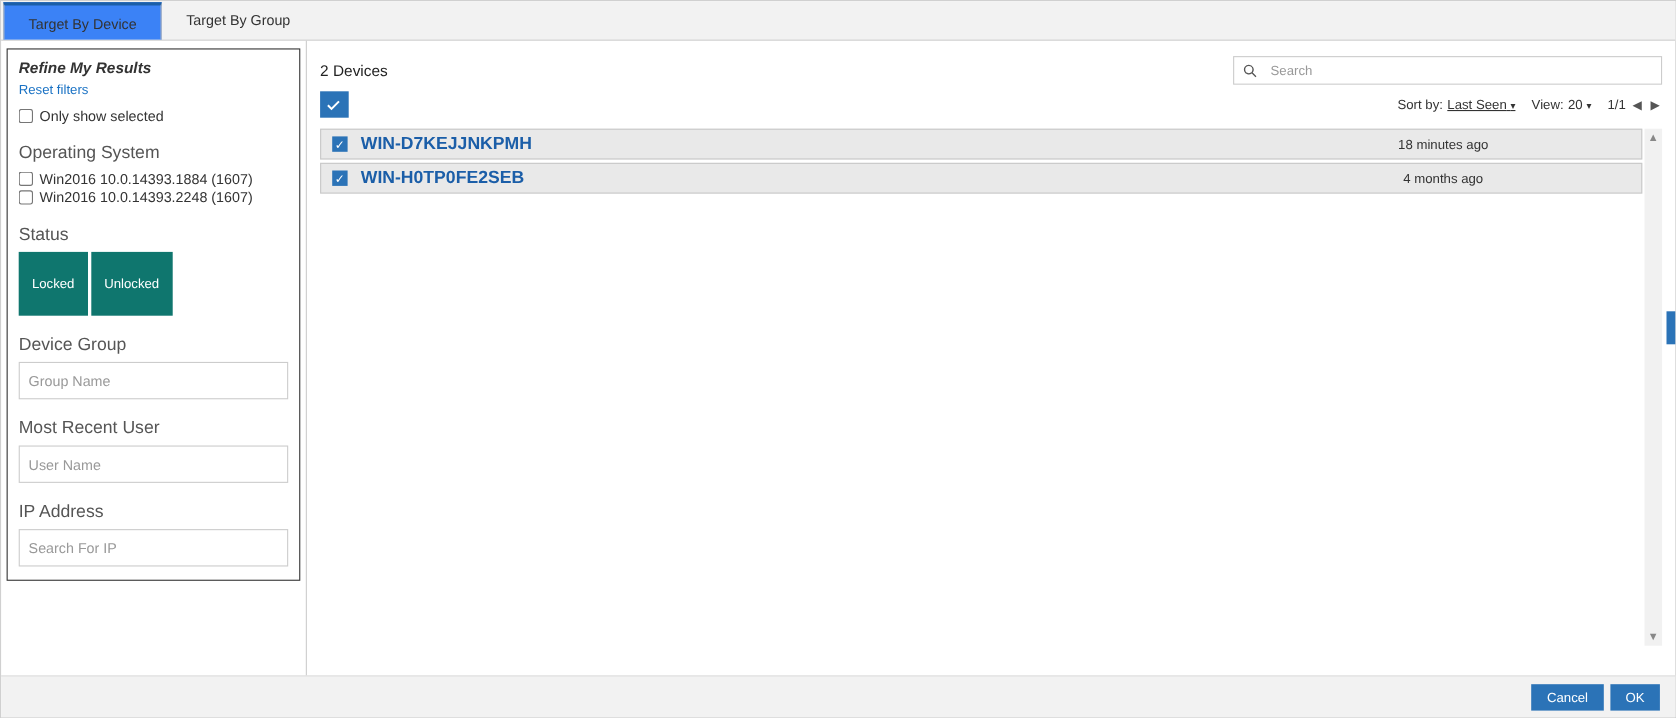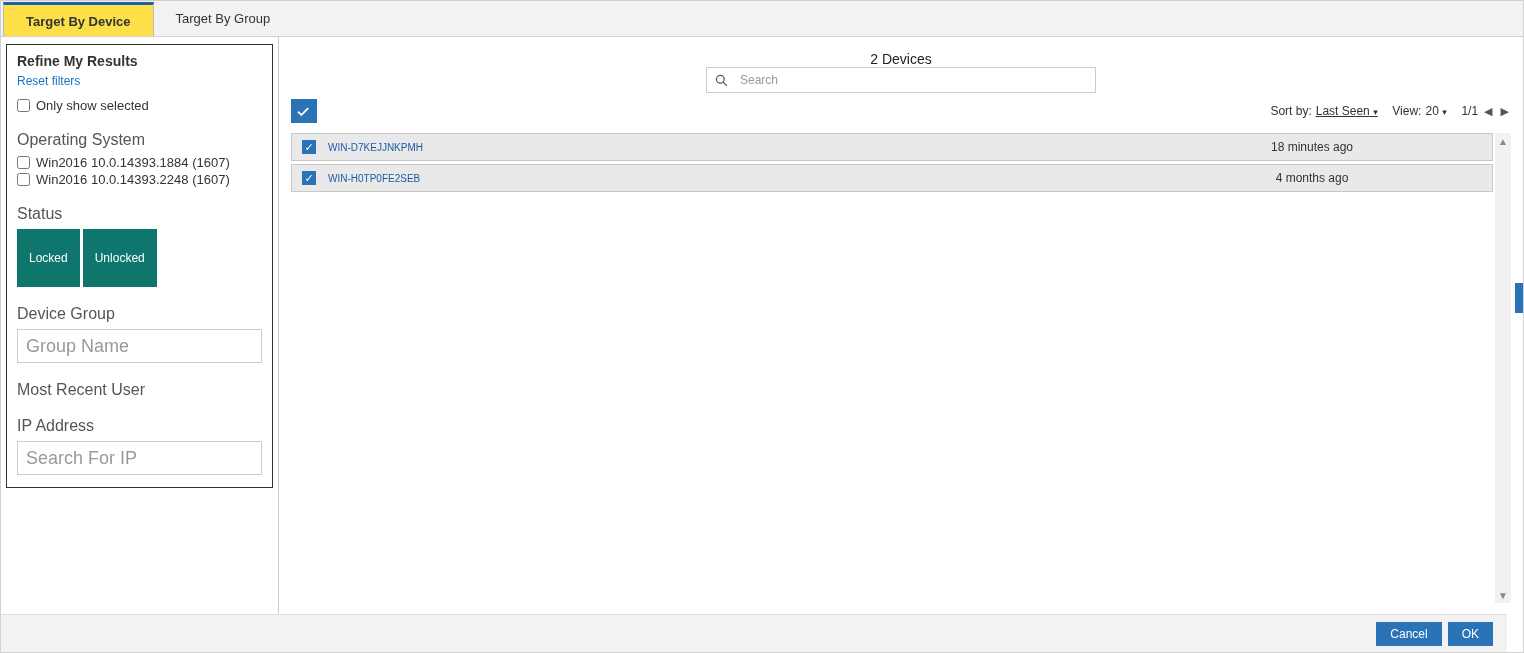--- a/index.html
+++ b/index.html
@@ -28,44 +28,45 @@
   }
   .tab {
     height: 34px;
     padding: 0 22px;
     line-height: 34px;
     font-size: 13px;
     color: #333;
     cursor: pointer;
   }
   .tab.active {
-    background: #fde047;
+    background: #3b82f6;
     border-top: 3px solid #1b5ea8;
     border-left: 1px solid #bbb;
     border-right: 1px solid #bbb;
-    font-weight: bold;
+    font-weight: normal;
   }
   .content {
     display: flex;
     height: 580px;
   }
   
   .sidebar-wrap {
     width: 278px;
     padding: 7px 5px 0 5px;
     border-right: 1px solid #ccc;
   }
   .sidebar {
     border: 1.5px solid #333;
     padding: 8px 10px 12px 10px;
   }
   .sidebar h3 {
     margin: 0 0 4px 0;
     font-size: 14px;
     font-weight: bold;
+    font-style: italic;
   }
   .link {
     color: #1a72c4;
     font-size: 12px;
     cursor: pointer;
   }
   .sidebar .check-row {
     display: flex; align-items: center; gap: 6px;
     margin-top: 10px;
     font-size: 13px;
@@ -83,33 +84,33 @@
     border: none;
     padding: 22px 12px;
     font-size: 12px;
     cursor: pointer;
   }
   .sidebar input[type=text] {
     width: 100%;
     height: 28px;
     border: 1px solid #ccc;
     padding: 16px 8px;
-    font-size: 18px;
+    font-size: 13px;
     color: #333;
   }
   .sidebar input[type=text]::placeholder { color: #999; }
 
   
   .main {
     flex: 1;
     padding: 14px 12px 0 12px;
     position: relative;
   }
   .main-top {
-    display: flex; justify-content: space-between; align-items: center; flex-direction: column;
+    display: flex; justify-content: space-between; align-items: center;
   }
   .device-count { font-size: 14px; color: #222; }
   .search-box {
     display: flex; align-items: center;
     border: 1px solid #ccc;
     height: 26px;
     width: 390px;
     padding: 0 8px;
   }
   .search-box input {
@@ -149,21 +150,21 @@
     margin-bottom: 3px;
   }
   .device-row .chk {
     width: 14px; height: 14px;
     background: #2b73b7;
     display: inline-flex; align-items: center; justify-content: center;
     margin-right: 12px;
     color: #fff; font-size: 11px;
   }
   .device-name {
-    color: #1b5ea8; font-weight: normal; font-size: 10px; cursor: pointer;
+    color: #1b5ea8; font-weight: bold; font-size: 16px; cursor: pointer;
   }
   .device-time {
     margin-left: auto;
     width: 340px;
     text-align: center;
     font-size: 12px; color: #333;
   }
   .scroll-track {
     position: absolute; right: 0; top: 0; bottom: 0;
     width: 16px; background: #f1f1f1;
@@ -178,21 +179,21 @@
   .pagination {
     position: absolute;
     bottom: 50px; left: 0; right: 0;
     display:flex; justify-content:center; gap: 18px;
     font-size: 12px; color: #555;
   }
   .pagination .current { color: #1b5ea8; font-weight: bold; }
   .pagination span { cursor:pointer; }
 
   .footer {
-    position: absolute; bottom: 0; left:0; right:16px;
+    position: absolute; bottom: 0; left:0; right:0;
     height: 38px; background: #f2f2f2;
     border-top: 1px solid #ddd;
     display: flex; justify-content: flex-end; align-items: center;
     padding-right: 14px; gap: 6px;
   }
   .footer button {
     background: #2b73b7; color:#fff; border:none;
     height: 24px; padding: 0 14px; font-size: 12px; cursor:pointer;
   }
   .side-tab {
@@ -236,20 +237,21 @@
         <div class="section-label">Status</div>
         <div class="btn-group">
           <button class="pill-btn">Locked</button>
           <button class="pill-btn">Unlocked</button>
         </div>
 
         <div class="section-label">Device Group</div>
         <input type="text" placeholder="Group Name" style="">
 
         <div class="section-label">Most Recent User</div>
+        <input type="text" placeholder="User Name" style="">
 
         <div class="section-label">IP Address</div>
         <input type="text" placeholder="Search For IP" style="">
       </div>
     </div>
 
     <div class="main">
       <div class="main-top">
         <div class="device-count">2 Devices</div>
         <div class="search-box">

